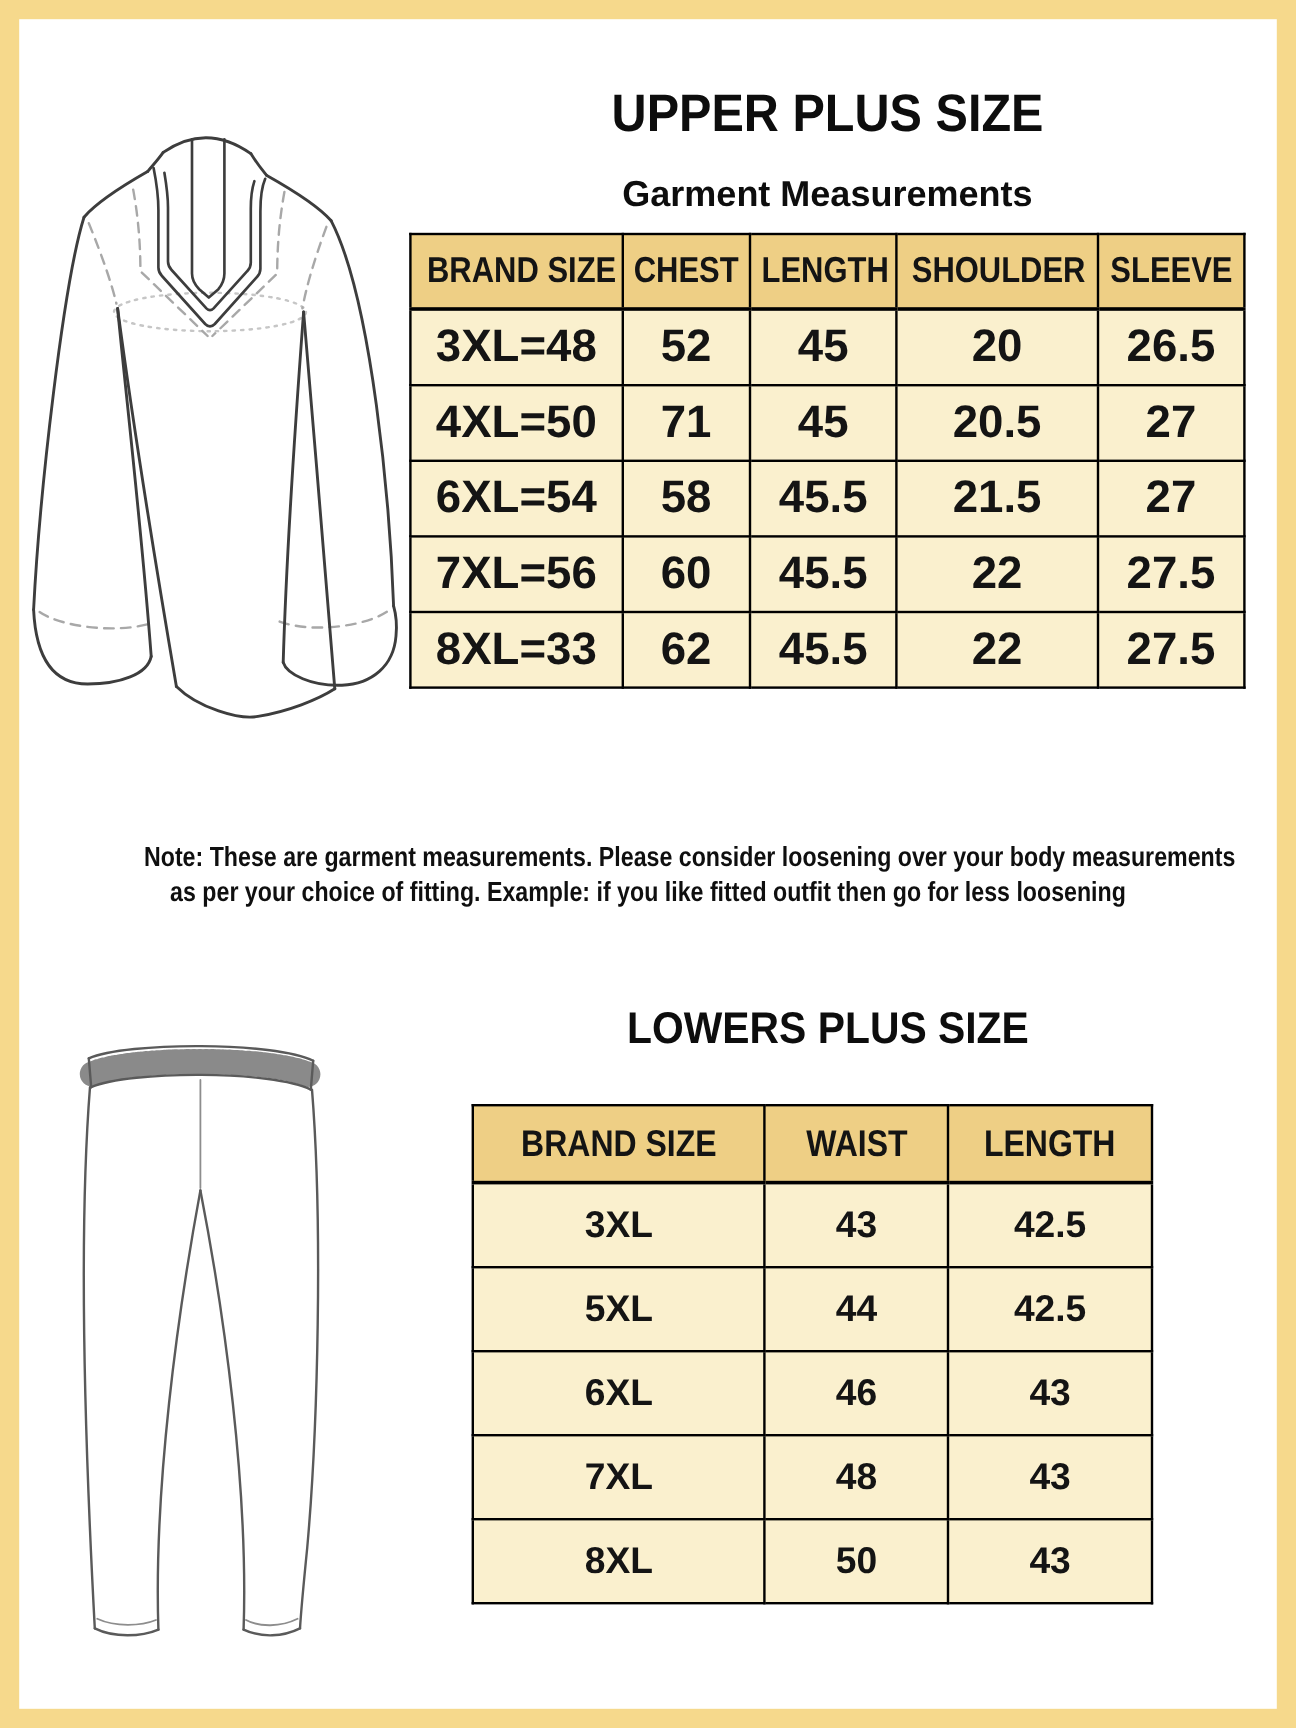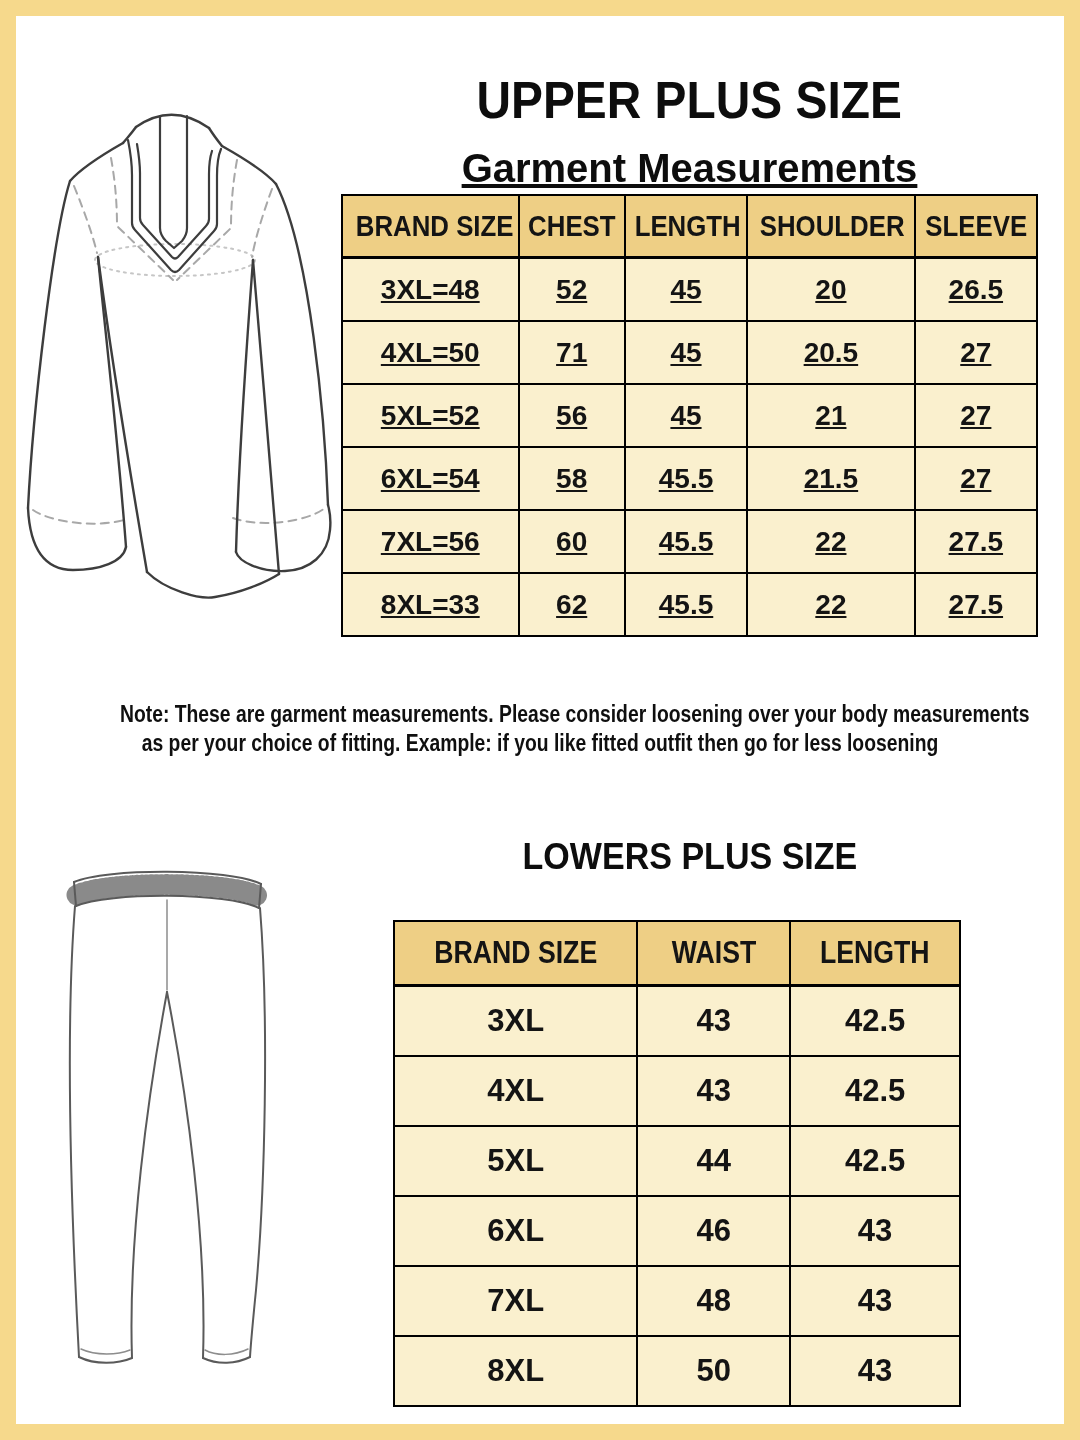--- a/index.html
+++ b/index.html
@@ -9,33 +9,33 @@
   }
   .frame{
     position:absolute;inset:0;box-sizing:border-box;
     border:16px solid #F6D98C;pointer-events:none;z-index:50;
   }
   .title{
     position:absolute;text-align:center;font-weight:bold;color:#0d0d0d;white-space:nowrap;
   }
   .squish{display:inline-block;transform:scaleX(0.92);transform-origin:center;white-space:nowrap;}
   .squish86{display:inline-block;transform:scaleX(0.86);transform-origin:center;white-space:nowrap;}
-  .upper-title{left:341px;top:70px;width:697px;font-size:52px;}
-  .upper-subtitle{left:341px;top:146px;width:697px;font-size:40px;text-decoration:underline;}
+  .upper-title{left:341px;top:70px;width:697px;font-size:44px;}
+  .upper-subtitle{left:341px;top:146px;width:697px;font-size:30px;}
   .lower-title{left:340px;top:836px;width:700px;font-size:37px;}
   table{position:absolute;border-collapse:collapse;table-layout:fixed;}
   th,td{
     border:2px solid #000;text-align:center;vertical-align:middle;
     font-weight:bold;color:#141414;padding:0;margin-left:32px;
   }
   th{background:#EECF85;}
   td{background:#FAF0CE;}
   .upper-table{left:341px;top:194px;width:697px;}
   .upper-table th{height:60px;font-size:30px;border-bottom-width:3px;}
-  .upper-table td{height:61px;font-size:28px;text-decoration:underline;}
+  .upper-table td{height:61px;font-size:38px;}
   .c-brand{width:25.4%;} .c-chest{width:15.3%;} .c-length{width:17.6%;}
   .c-shoulder{width:24.1%;} .c-sleeve{width:17.6%;}
   .lower-table{left:393px;top:920px;width:568px;}
   .lower-table th{height:62px;font-size:31px;border-bottom-width:3px;}
   .lower-table td{height:68px;font-size:31px;}
   .l-brand{width:43%;} .l-waist{width:27%;} .l-length{width:30%;}
   .note{
     position:absolute;left:40px;top:700px;width:1000px;text-align:center;
     font-size:23px;font-weight:bold;color:#0f0f0f;line-height:29px;
   }
@@ -117,27 +117,20 @@
       <td>26.5</td>
     </tr>
     <tr>
       <td>4XL=50</td>
       <td>71</td>
       <td>45</td>
       <td>20.5</td>
       <td>27</td>
     </tr>
     <tr>
-      <td>5XL=52</td>
-      <td>56</td>
-      <td>45</td>
-      <td>21</td>
-      <td>27</td>
-    </tr>
-    <tr>
       <td>6XL=54</td>
       <td>58</td>
       <td>45.5</td>
       <td>21.5</td>
       <td>27</td>
     </tr>
     <tr>
       <td>7XL=56</td>
       <td>60</td>
       <td>45.5</td>
@@ -198,25 +191,20 @@
       <th><span class="squish86">LENGTH</span></th>
     </tr>
   </thead>
   <tbody>
     <tr>
       <td>3XL</td>
       <td>43</td>
       <td>42.5</td>
     </tr>
     <tr>
-      <td>4XL</td>
-      <td>43</td>
-      <td>42.5</td>
-    </tr>
-    <tr>
       <td>5XL</td>
       <td>44</td>
       <td>42.5</td>
     </tr>
     <tr>
       <td>6XL</td>
       <td>46</td>
       <td>43</td>
     </tr>
     <tr>

